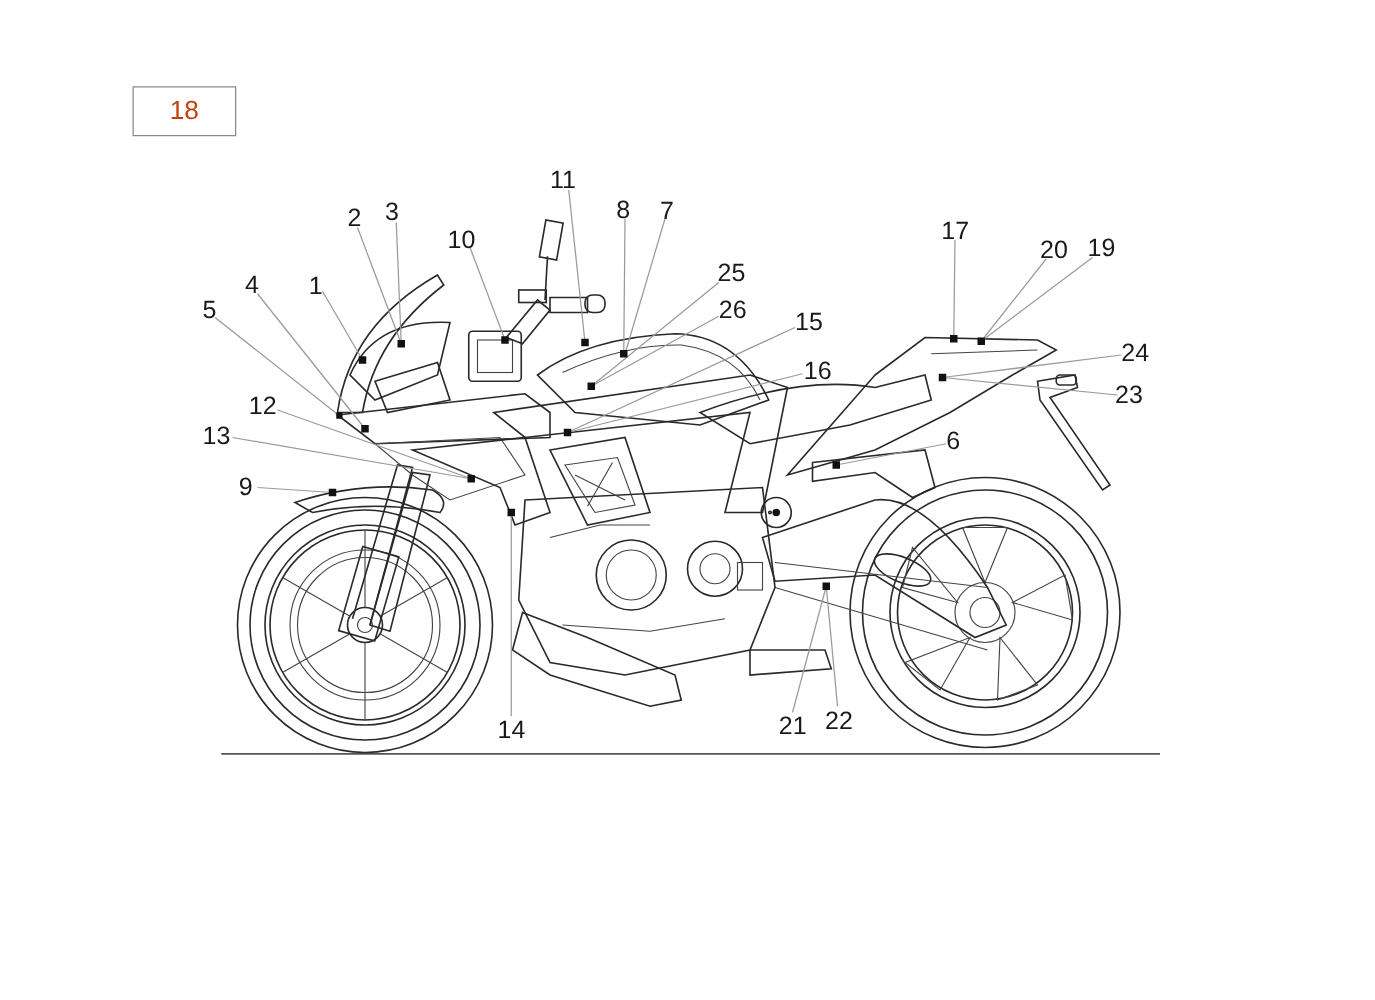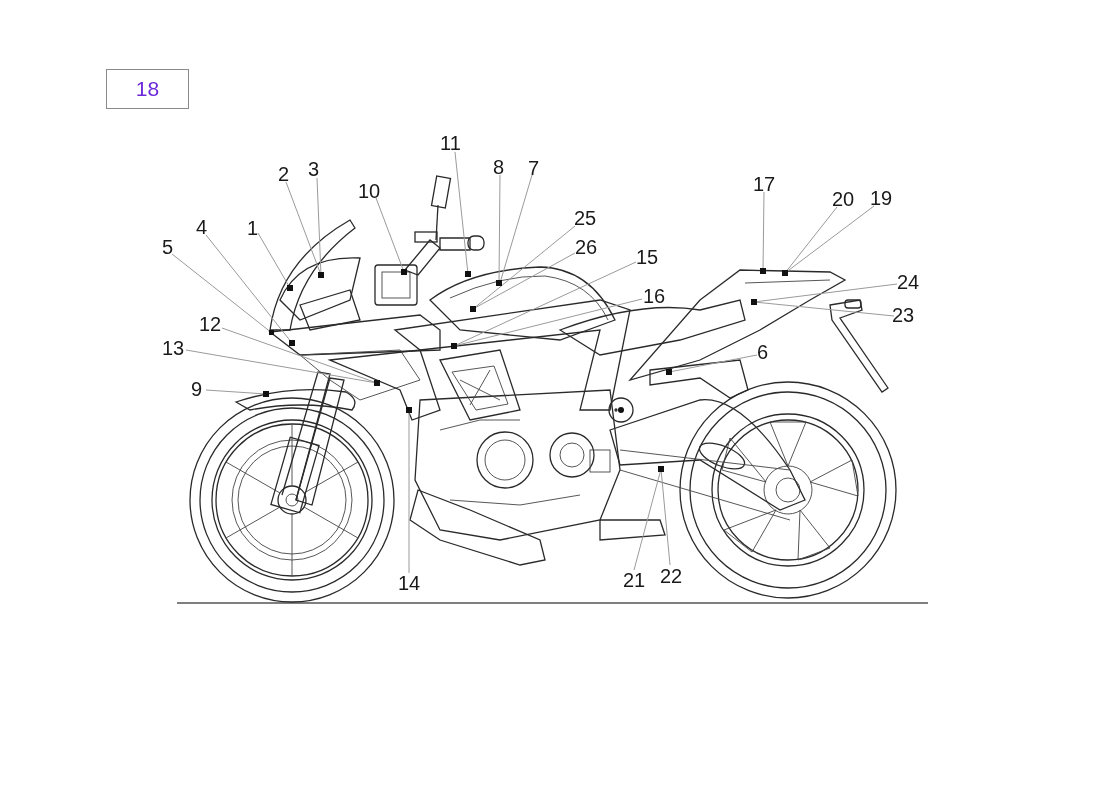--- a/index.html
+++ b/index.html
@@ -1,21 +1,21 @@
 <!DOCTYPE html>
 <html><head>
 <meta charset="utf-8">
 <style>
   html, body { margin:0; padding:0; background:#ffffff; }
   body { width:1100px; height:800px; position:relative; overflow:hidden;
          font-family:"Liberation Sans", sans-serif; color:#111; }
   .ref-box { position:absolute; left:106px; top:69px; width:83px; height:40px;
              border:1px solid #8a8a8a; box-sizing:border-box;
              display:flex; align-items:center; justify-content:center;
-             font-size:21px; color:#6d28d9; }
+             font-size:21px; color:#c2410c; }
   svg.diagram { position:absolute; left:0; top:0; }
   .callout-label { font-family:"Liberation Sans", sans-serif; font-size:20px; fill:#1a1a1a; }
   .leader { stroke:#9a9a9a; stroke-width:1; fill:none; }
   .marker { fill:#111; }
   .ln { stroke:#2a2a2a; stroke-width:1.3; fill:none; }
   .ln2 { stroke:#444; stroke-width:0.9; fill:none; }
 </style>
 </head>
 <body>
 

